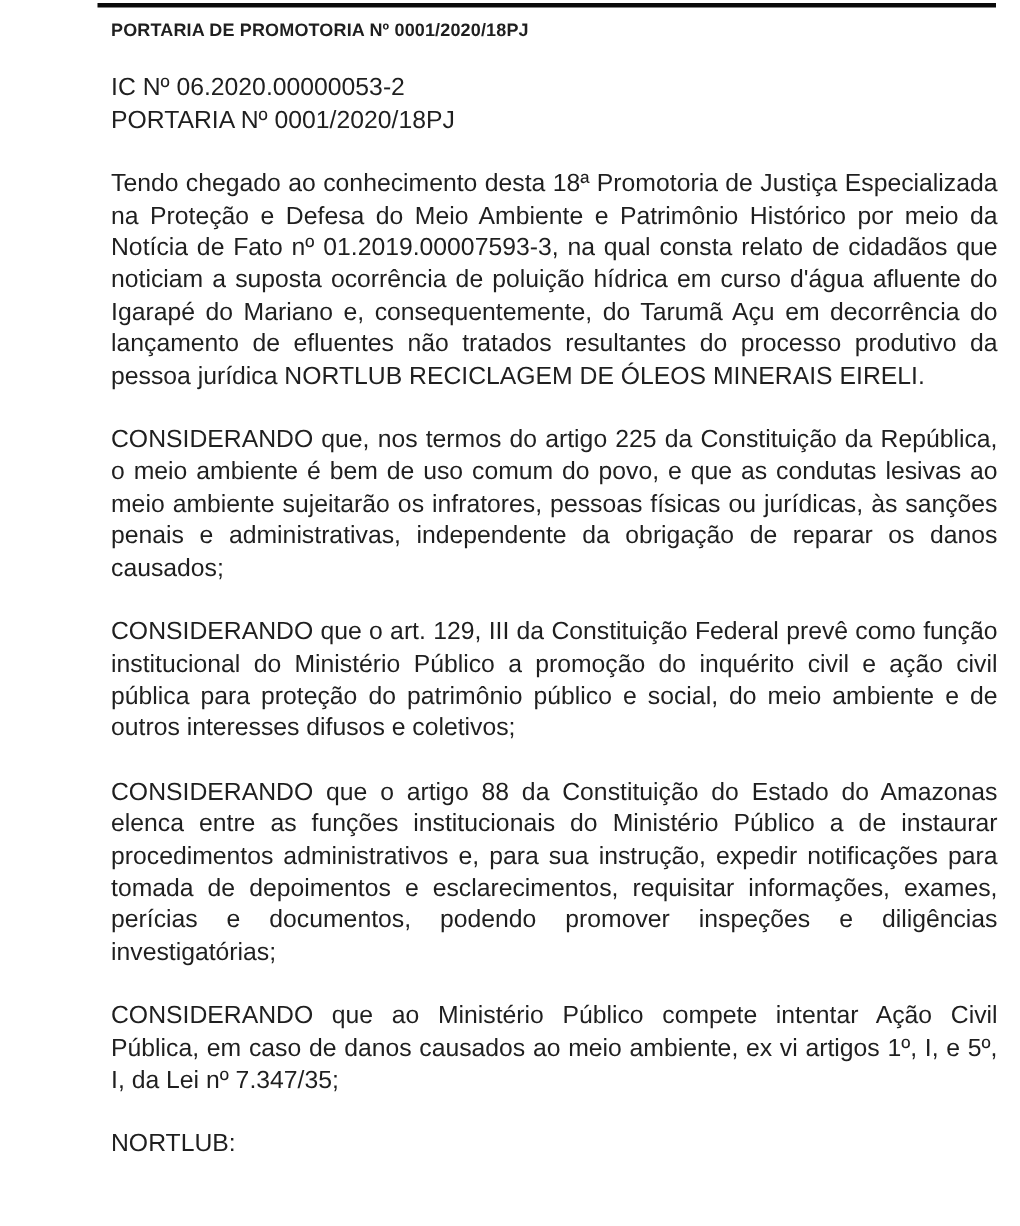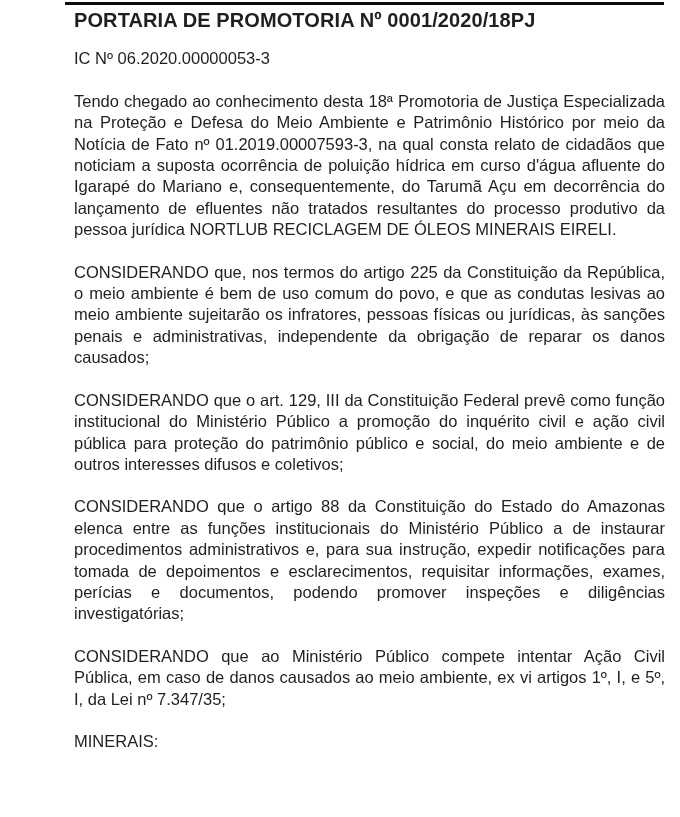--- a/index.html
+++ b/index.html
@@ -30,21 +30,21 @@
   .content {
     position: absolute;
     left: 74px;
     top: 10px;
     width: 591px;
     color: #1f1f1f;
     font-size: 16.5px;
     line-height: 21.4px;
   }
   .doc-title {
-    font-size: 20px;
+    font-size: 12px;
     font-weight: bold;
     margin: 0 0 17px 0;
     letter-spacing: 0.1px;
     text-align: left;
   }
   .ref-block {
     margin: 0 0 21px 0;
     text-align: left;
   }
   .body-para {
@@ -59,29 +59,30 @@
 </head>
 <body>
 
 <div class="page">
   <div class="top-rule"></div>
   <div class="content">
 
     <h1 class="doc-title">PORTARIA DE PROMOTORIA Nº 0001/2020/18PJ</h1>
 
     <div class="ref-block">
-      <div>IC Nº 06.2020.00000053-3</div>
+      <div>IC Nº 06.2020.00000053-2</div>
+      <div>PORTARIA Nº 0001/2020/18PJ</div>
     </div>
 
     <p class="body-para">Tendo chegado ao conhecimento desta 18ª Promotoria de Justiça Especializada na Proteção e Defesa do Meio Ambiente e Patrimônio Histórico por meio da Notícia de Fato nº 01.2019.00007593-3, na qual consta relato de cidadãos que noticiam a suposta ocorrência de poluição hídrica em curso d'água afluente do Igarapé do Mariano e, consequentemente, do Tarumã Açu em decorrência do lançamento de efluentes não tratados resultantes do processo produtivo da pessoa jurídica NORTLUB RECICLAGEM DE ÓLEOS MINERAIS EIRELI.</p>
 
     <p class="body-para">CONSIDERANDO que, nos termos do artigo 225 da Constituição da República, o meio ambiente é bem de uso comum do povo, e que as condutas lesivas ao meio ambiente sujeitarão os infratores, pessoas físicas ou jurídicas, às sanções penais e administrativas, independente da obrigação de reparar os danos causados;</p>
 
     <p class="body-para">CONSIDERANDO que o art. 129, III da Constituição Federal prevê como função institucional do Ministério Público a promoção do inquérito civil e ação civil pública para proteção do patrimônio público e social, do meio ambiente e de outros interesses difusos e coletivos;</p>
 
     <p class="body-para">CONSIDERANDO que o artigo 88 da Constituição do Estado do Amazonas elenca entre as funções institucionais do Ministério Público a de instaurar procedimentos administrativos e, para sua instrução, expedir notificações para tomada de depoimentos e esclarecimentos, requisitar informações, exames, perícias e documentos, podendo promover inspeções e diligências investigatórias;</p>
 
     <p class="body-para">CONSIDERANDO que ao Ministério Público compete intentar Ação Civil Pública, em caso de danos causados ao meio ambiente, ex vi artigos 1º, I, e 5º, I, da Lei nº 7.347/35;</p>
 
-    <p class="resolvo">MINERAIS:</p>
+    <p class="resolvo">NORTLUB:</p>
 
   </div>
 </div>
 
 </body></html>

